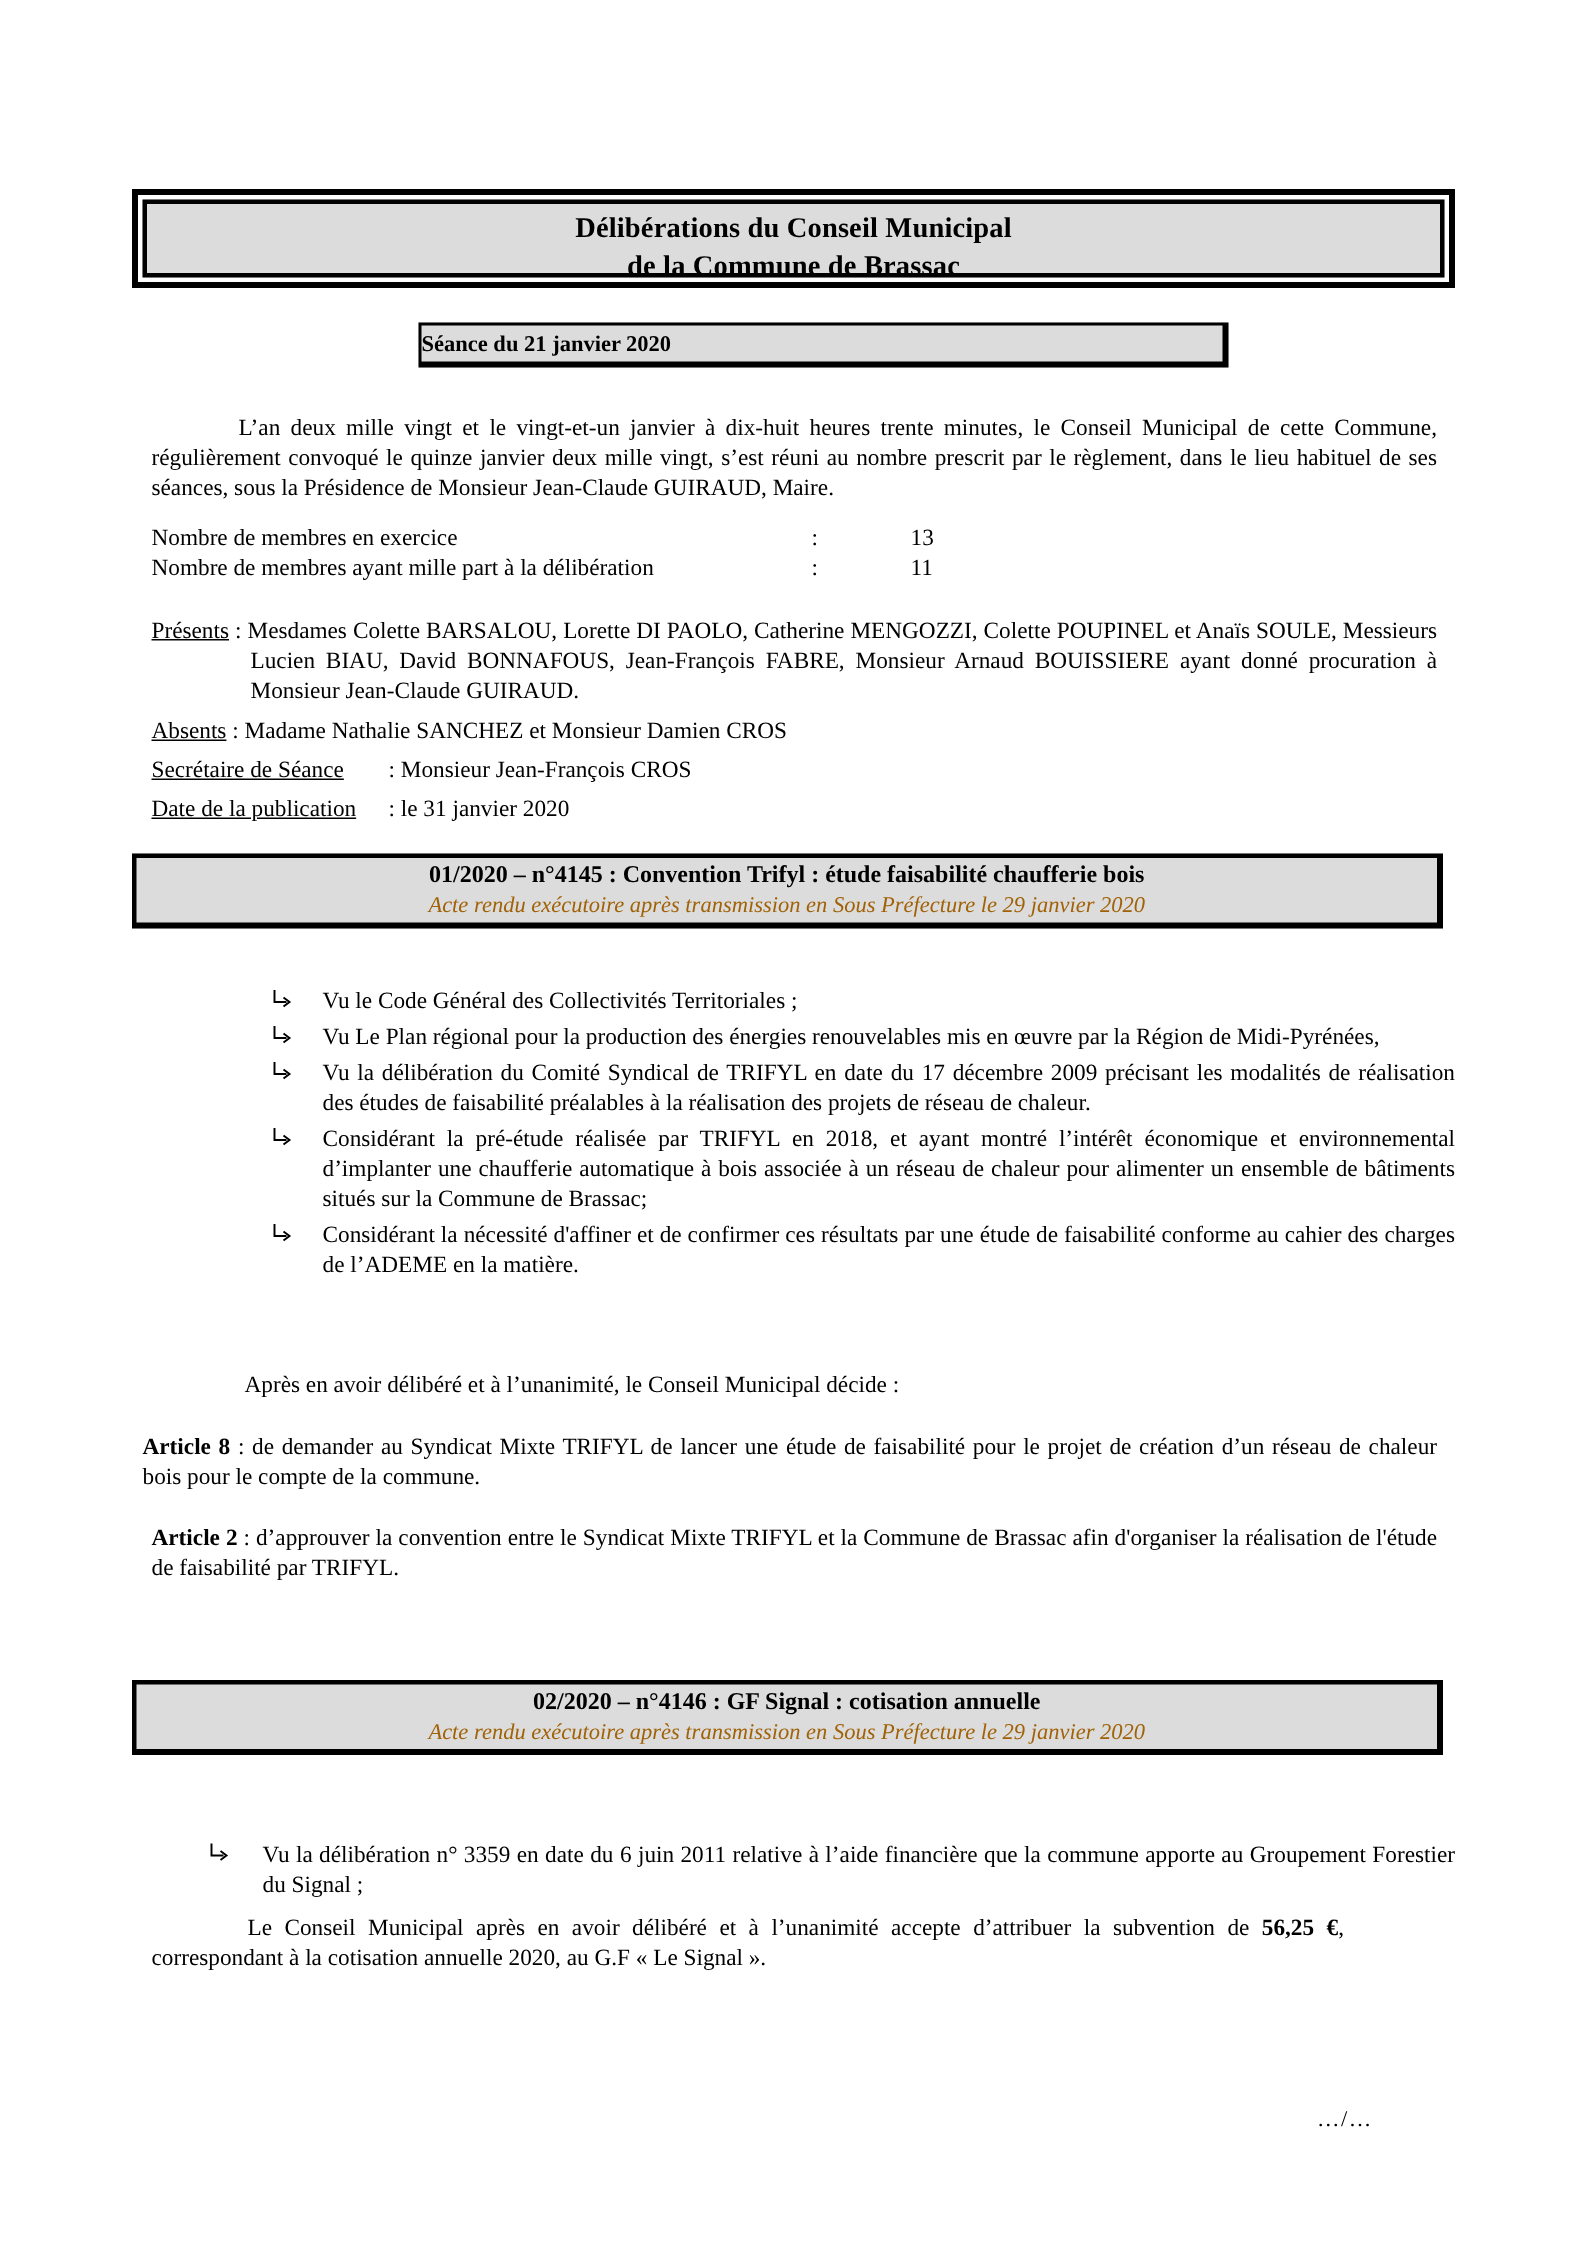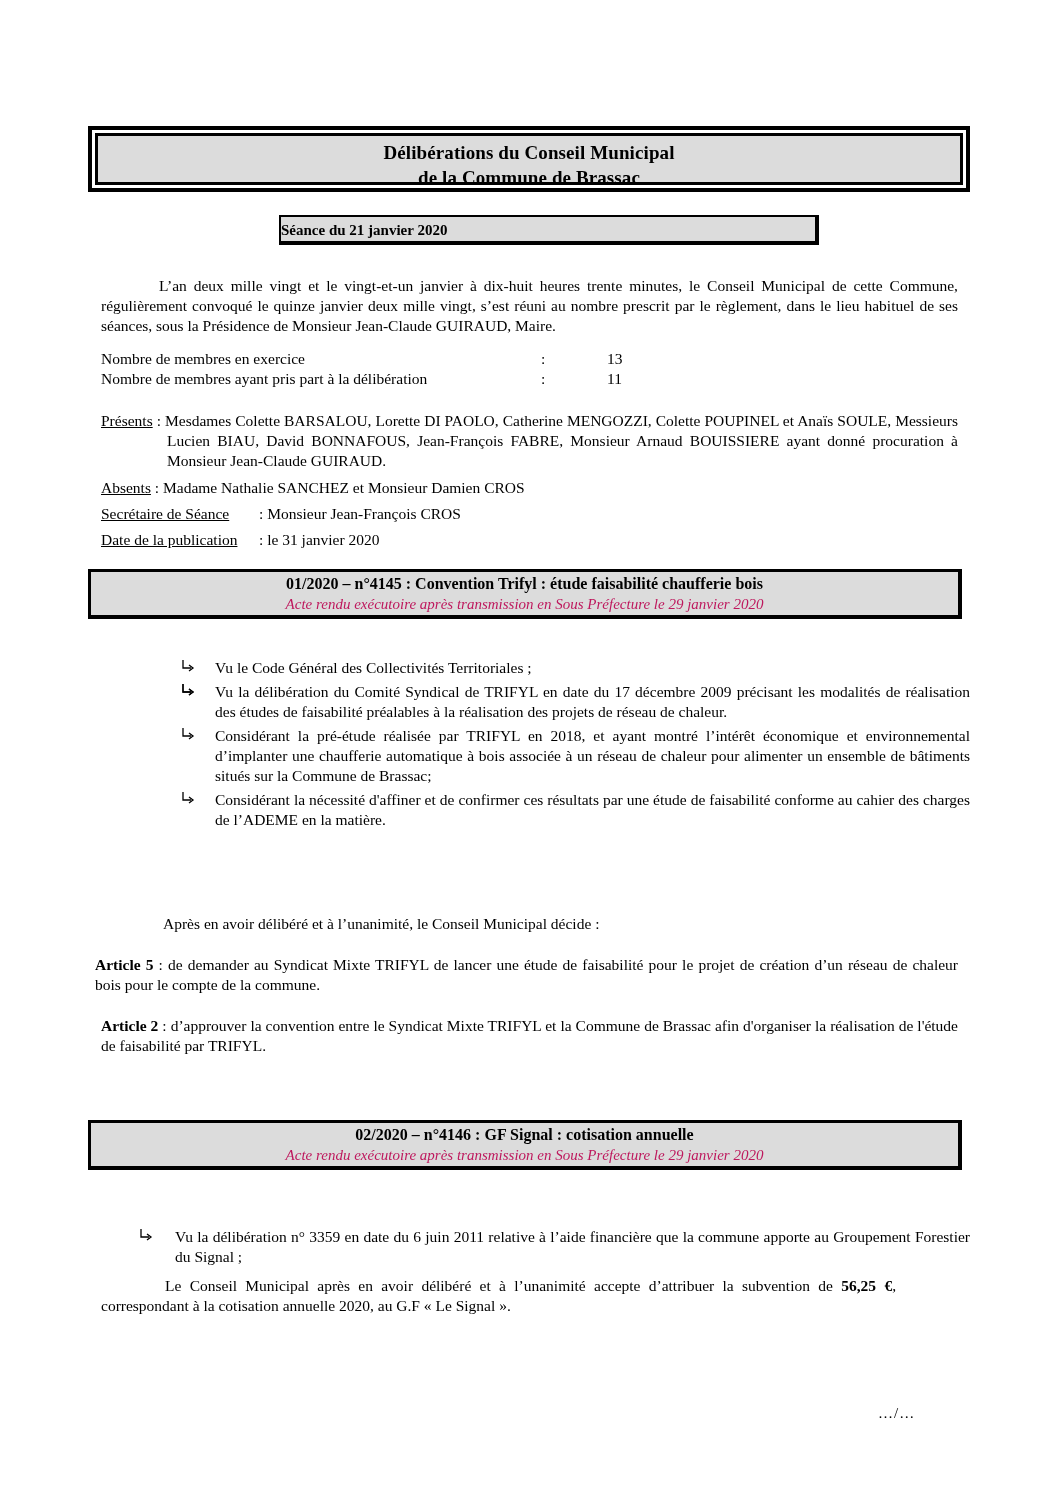--- a/index.html
+++ b/index.html
@@ -48,21 +48,21 @@
     .labelled { position: absolute; font-size: 15.5px; line-height: 20px; white-space: nowrap; }
     .labelled .lbl { display: inline-block; }
     .labelled .v { position: absolute; left: 158px; }
 
     .delib-box {
       position: absolute; left: 88px; width: 874px; height: 50px;
       border: 3px solid #000; border-right-width: 4px; border-bottom-width: 4px;
       background: #dcdcdc; box-sizing: border-box; text-align: center;
     }
     .delib-box .dt { font-size: 16px; font-weight: bold; line-height: 20px; padding-top: 2px; white-space: nowrap; }
-    .delib-box .ds { font-size: 15px; font-style: italic; line-height: 20px; color: #be185d; white-space: nowrap; }
+    .delib-box .ds { font-size: 15px; font-style: italic; line-height: 20px; color: #a16207; white-space: nowrap; }
 
     .bullets { position: absolute; left: 168px; width: 790px; list-style: none; margin: 12px; padding: 0; }
     .bullets li { position: relative; padding-left: 35px; font-size: 15.5px; line-height: 20px; text-align: justify; margin-bottom: 4px; }
     .bullets li .bic { position: absolute; left: 0; top: 0; width: 20px; height: 20px; }
 
     .b { font-weight: bold; }
 
     .footer-mark { position: absolute; left: 878px; top: 1405px; font-size: 15px; letter-spacing: 1px; white-space: nowrap; }
   </style>
 </head>
@@ -80,21 +80,21 @@
   <div class="seance-box">Séance du 21 janvier 2020</div>
 
   <div class="para indent" style="left:101px; top:276px; width:857px;">L’an deux mille vingt et le vingt-et-un janvier à dix-huit heures trente minutes, le Conseil Municipal de cette Commune, régulièrement convoqué le quinze janvier deux mille vingt, s’est réuni au nombre prescrit par le règlement, dans le lieu habituel de ses séances, sous la Présidence de Monsieur Jean-Claude GUIRAUD, Maire.</div>
 
   <div class="row" style="left:101px; top:349px;">
     <span>Nombre de membres en exercice</span>
     <span class="colon">:</span>
     <span class="val">13</span>
   </div>
   <div class="row" style="left:101px; top:369px;">
-    <span>Nombre de membres ayant pris part à la délibération</span>
+    <span>Nombre de membres ayant mille part à la délibération</span>
     <span class="colon">:</span>
     <span class="val">11</span>
   </div>
 
   <div class="hanging" style="left:101px; top:411px; width:857px; padding-left:66px; text-indent:-66px; box-sizing:border-box;"><span class="u">Présents</span><span> : Mesdames Colette BARSALOU, Lorette DI PAOLO, Catherine MENGOZZI, Colette POUPINEL et Anaïs SOULE, Messieurs Lucien BIAU, David BONNAFOUS, Jean-François FABRE, Monsieur Arnaud BOUISSIERE ayant donné procuration à Monsieur Jean-Claude GUIRAUD.</span></div>
 
   <div class="labelled" style="left:101px; top:478px;"><span class="u">Absents</span><span> : Madame Nathalie SANCHEZ et Monsieur Damien CROS</span></div>
 
   <div class="labelled" style="left:101px; top:504px;">
     <span class="lbl u">Secrétaire de Séance</span>
@@ -112,38 +112,38 @@
   </div>
 
   <ul class="bullets" style="top:646px;">
     <li><span class="bic"><svg width="16" height="18" viewBox="0 0 16 18">
             <path d="M3 2 V10 H11" fill="none" stroke="#000" stroke-width="1.3"></path>
             <path d="M9 7 L13 10 L9 13" fill="none" stroke="#000" stroke-width="1.3"></path>
           </svg></span><span>Vu le Code Général des Collectivités Territoriales ;</span></li>
     <li><span class="bic"><svg width="16" height="18" viewBox="0 0 16 18">
             <path d="M3 2 V10 H11" fill="none" stroke="#000" stroke-width="1.3"></path>
             <path d="M9 7 L13 10 L9 13" fill="none" stroke="#000" stroke-width="1.3"></path>
-          </svg></span></li>
+          </svg></span><span>Vu Le Plan régional pour la production des énergies renouvelables mis en œuvre par la Région de Midi-Pyrénées,</span></li>
     <li><span class="bic"><svg width="16" height="18" viewBox="0 0 16 18">
             <path d="M3 2 V10 H11" fill="none" stroke="#000" stroke-width="1.3"></path>
             <path d="M9 7 L13 10 L9 13" fill="none" stroke="#000" stroke-width="1.3"></path>
           </svg></span><span>Vu la délibération du Comité Syndical de TRIFYL en date du 17 décembre 2009 précisant les modalités de réalisation des études de faisabilité préalables à la réalisation des projets de réseau de chaleur.</span></li>
     <li><span class="bic"><svg width="16" height="18" viewBox="0 0 16 18">
             <path d="M3 2 V10 H11" fill="none" stroke="#000" stroke-width="1.3"></path>
             <path d="M9 7 L13 10 L9 13" fill="none" stroke="#000" stroke-width="1.3"></path>
           </svg></span><span>Considérant la pré-étude réalisée par TRIFYL en 2018, et ayant montré l’intérêt économique et environnemental d’implanter une chaufferie automatique à bois associée à un réseau de chaleur pour alimenter un ensemble de bâtiments situés sur la Commune de   Brassac;</span></li>
     <li><span class="bic"><svg width="16" height="18" viewBox="0 0 16 18">
             <path d="M3 2 V10 H11" fill="none" stroke="#000" stroke-width="1.3"></path>
             <path d="M9 7 L13 10 L9 13" fill="none" stroke="#000" stroke-width="1.3"></path>
           </svg></span><span>Considérant la nécessité d'affiner et de confirmer ces résultats par une étude de faisabilité conforme au cahier des charges de l’ADEME en la matière.</span></li>
   </ul>
 
   <div class="para" style="left:163px; top:914px; width:795px;">Après en avoir délibéré et à l’unanimité, le Conseil Municipal décide :</div>
 
-  <div class="para" style="left:95px; top:955px; width:863px;"><span class="b">Article 5</span><span> : de demander au Syndicat Mixte TRIFYL de lancer une étude de faisabilité pour le projet de création d’un réseau de chaleur bois pour le compte de la commune.</span></div>
+  <div class="para" style="left:95px; top:955px; width:863px;"><span class="b">Article 8</span><span> : de demander au Syndicat Mixte TRIFYL de lancer une étude de faisabilité pour le projet de création d’un réseau de chaleur bois pour le compte de la commune.</span></div>
 
   <div class="para" style="left:101px; top:1016px; width:857px;"><span class="b">Article 2</span><span> : d’approuver la convention entre le Syndicat Mixte TRIFYL et la Commune de Brassac afin d'organiser la réalisation de l'étude de faisabilité par TRIFYL.</span></div>
 
 
   <div class="delib-box" style="top:1120px;">
     <div class="dt">02/2020 – n°4146 : GF Signal : cotisation annuelle</div>
     <div class="ds">Acte rendu exécutoire après transmission en Sous Préfecture le 29 janvier 2020</div>
   </div>
 
   <ul class="bullets" style="left:126px; width:832px; top:1215px;">

